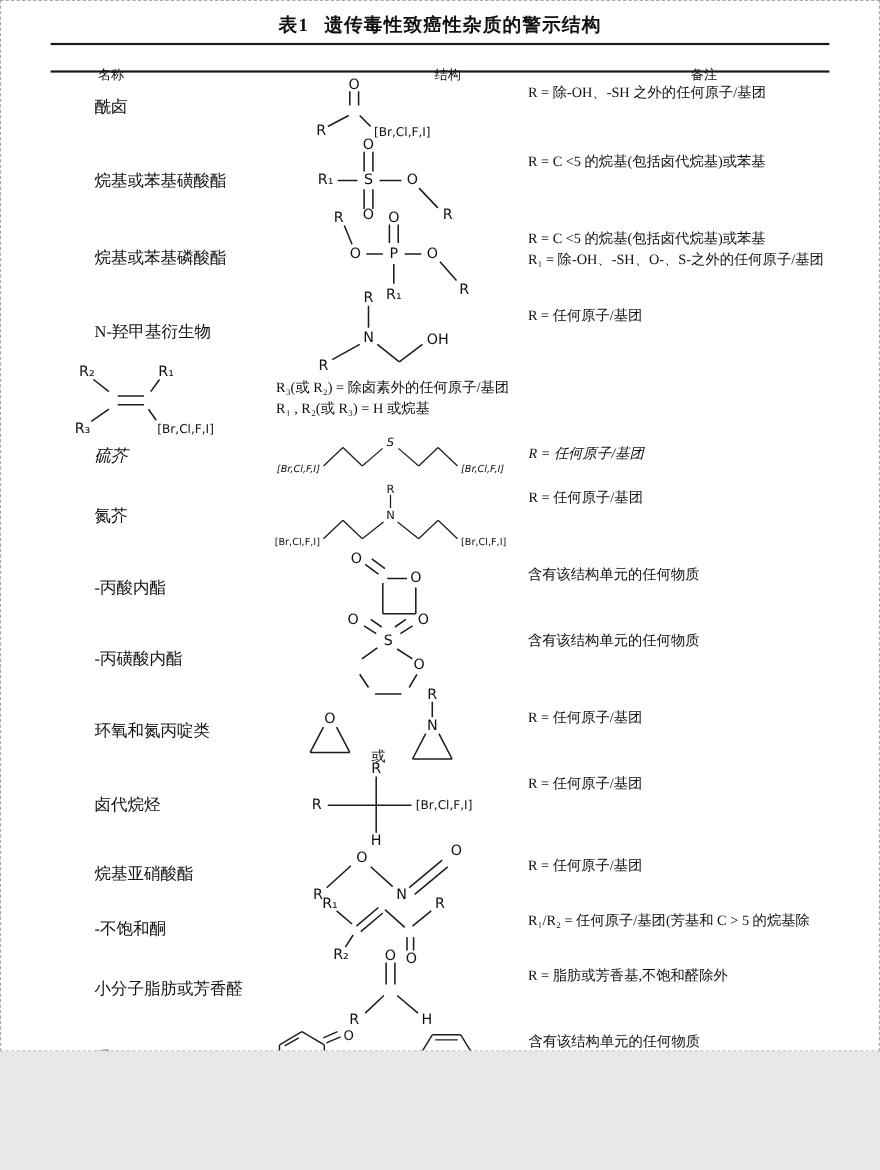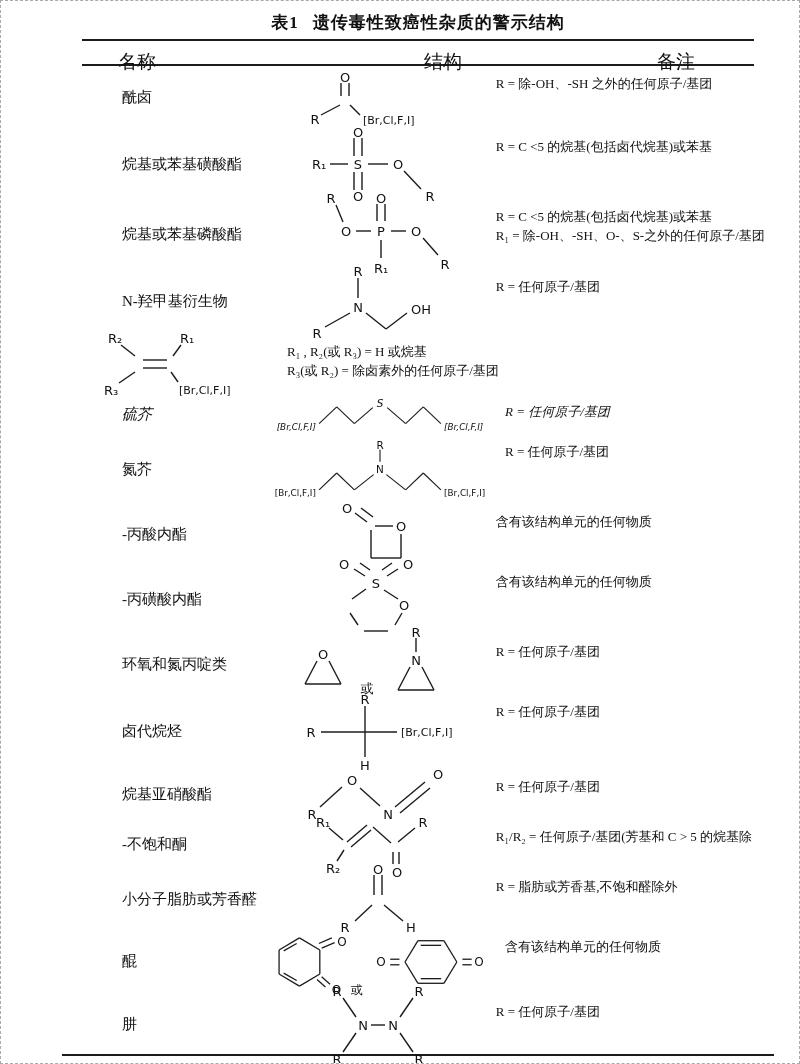--- a/index.html
+++ b/index.html
@@ -1,26 +1,26 @@
 <!DOCTYPE html>
 <html><head>
 <meta charset="utf-8">
 <style>
   html,body{margin:0;padding:0;background:#e8e8e8;}
   .page{
-    position:relative;width:800px;height:1064px;margin:0 auto;
+    position:relative;width:800px;height:956px;margin:0 auto;
     background:#ffffff;border:1px dashed #a9a9a9;box-sizing:border-box;
-    font-family:"Liberation Serif","DejaVu Serif",serif;color:#111;overflow:hidden;padding-left:36px;
+    font-family:"Liberation Serif","DejaVu Serif",serif;color:#111;overflow:hidden;
   }
   .title{ text-align:center;padding-top:10px;font-weight:bold;font-size:17px;letter-spacing:1px;}
   .title .gap{display:inline-block;width:14px;}
   .rule{height:2px;background:#1c1c1c;margin:0 45px;}
   .rule.r1{margin-top:5px;}
   .header-row{position:relative;height:23px;}
-  .header-row span{position:absolute;top:8px;transform:translateX(-50%);font-size:19px;}
+  .header-row span{position:absolute;top:19px;transform:translateX(-50%);font-size:12px;}
   .h-name{left:100px;}
   .h-struct{left:406px;}
   .h-note{left:639px;}
   .tbody{}
   .trow{display:flex;align-items:stretch;}
   .cell{box-sizing:border-box;}
   .name-cell{width:230px;display:flex;align-items:center;padding-left:85px;font-size:15px;}
   .struct-cell{width:250px;display:flex;align-items:center;justify-content:center;overflow:visible;}
   .note-cell{width:320px;padding:8px 6px 0 0;font-size:13px;line-height:19px;}
   .note-line{white-space:nowrap;}
@@ -134,22 +134,22 @@
             <line x1="114" y1="17" x2="106" y2="28" stroke="#1c1c1c" stroke-width="1.4"></line>
             <line x1="52" y1="55" x2="68" y2="44" stroke="#1c1c1c" stroke-width="1.4"></line>
             <line x1="104" y1="44" x2="111" y2="54" stroke="#1c1c1c" stroke-width="1.4"></line>
             <text x="48" y="10" text-anchor="middle" dominant-baseline="central" font-size="13" fill="#111">R₂</text>
             <text x="120" y="10" text-anchor="middle" dominant-baseline="central" font-size="13" fill="#111">R₁</text>
             <text x="44" y="62" text-anchor="middle" dominant-baseline="central" font-size="13" fill="#111">R₃</text>
             <text x="112" y="62" text-anchor="start" dominant-baseline="central" font-size="11" fill="#111">[Br,Cl,F,I]</text>
           </svg>
         </div>
         <div class="cell note-cell">
+          <div class="note-line">R₃(或 R₂) = 除卤素外的任何原子/基团</div>
           <div class="note-line">R₁ , R₂(或 R₃) = H 或烷基</div>
-          <div class="note-line">R₃(或 R₂) = 除卤素外的任何原子/基团</div>
         </div>
       </div>
       <div class="trow" style="height: 40px; font-style: italic;">
         <div class="cell name-cell">硫芥</div>
         <div class="cell struct-cell">
           <svg width="312" height="48" viewBox="0 0 312 48">
             <line x1="80" y1="36" x2="102" y2="15" stroke="#1c1c1c" stroke-width="1.4"></line>
             <line x1="102" y1="15" x2="124" y2="36" stroke="#1c1c1c" stroke-width="1.4"></line>
             <line x1="124" y1="36" x2="147" y2="16" stroke="#1c1c1c" stroke-width="1.4"></line>
             <line x1="165" y1="16" x2="188" y2="36" stroke="#1c1c1c" stroke-width="1.4"></line>

